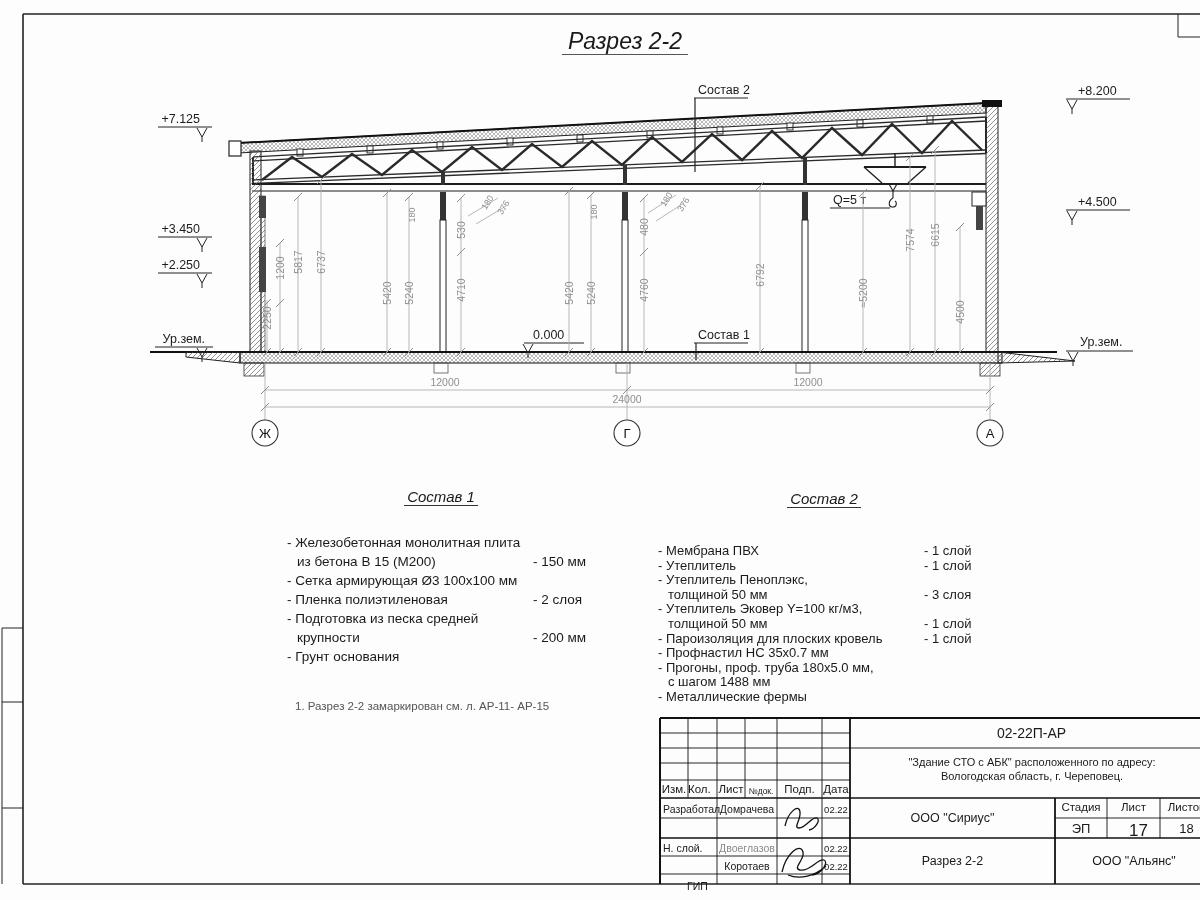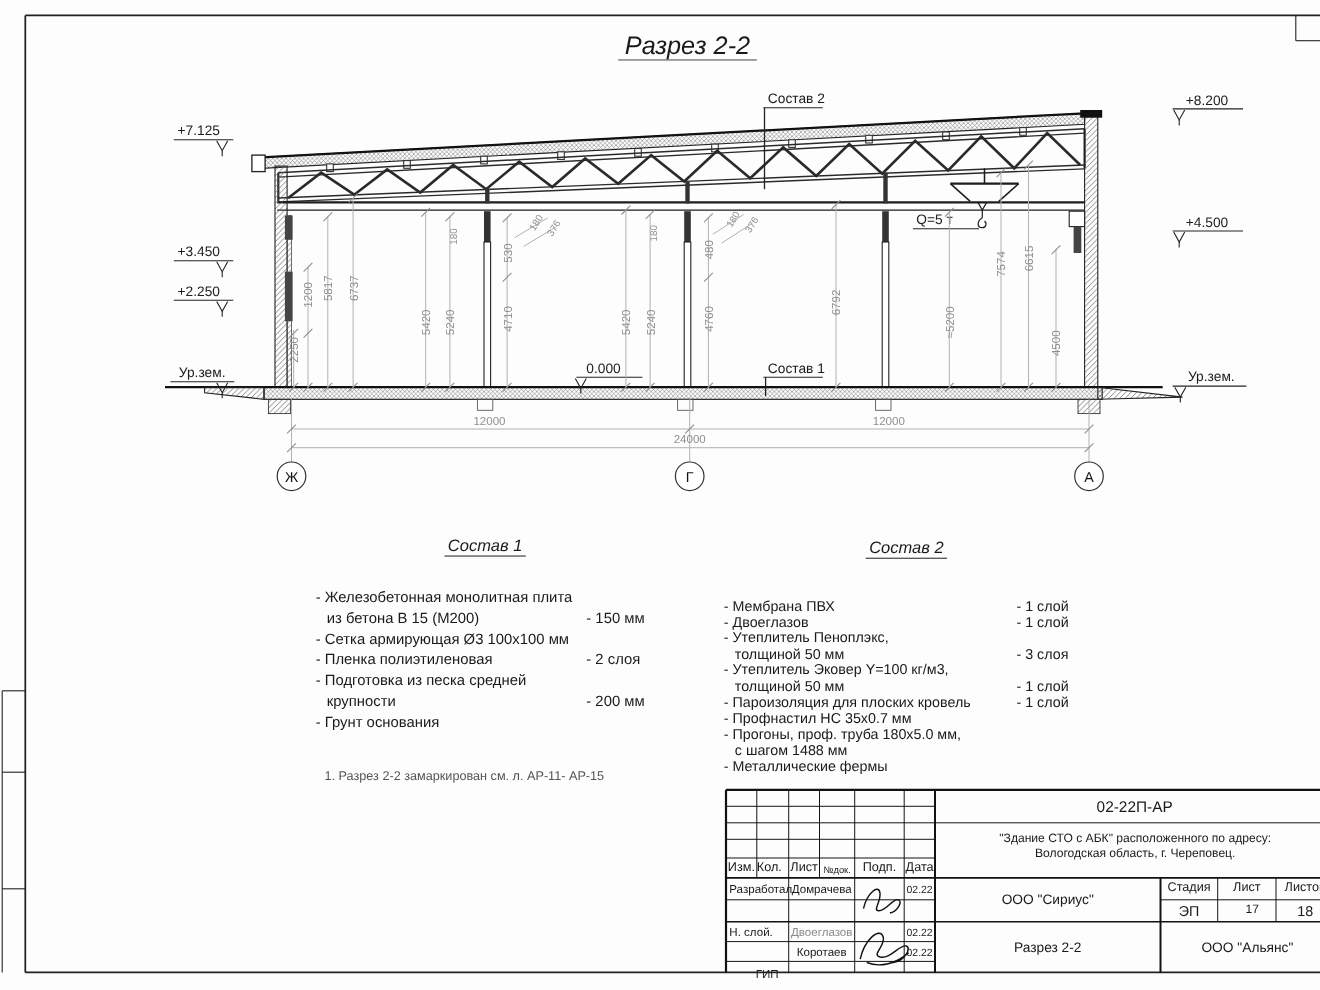--- a/index.html
+++ b/index.html
@@ -340,21 +340,21 @@
 </div>
 
 <div class="abs s2" style="left:658px;top:490px;width:332px;">
   <div class="sostav-h"><span>Состав 2</span></div>
   <div style="height:23px"></div>
   <div class="li-row">
       <span class="li-text">- Мембрана ПВХ</span>
       <span class="li-qty">- 1 слой</span>
     </div>
   <div class="li-row">
-      <span class="li-text">- Двоеглазов</span>
+      <span class="li-text">- Утеплитель</span>
       <span class="li-qty">- 1 слой</span>
     </div>
   <div class="li-row">
       <span class="li-text">- Утеплитель Пеноплэкс,</span>
       <span class="li-qty"></span>
     </div>
   <div class="li-row">
       <span class="li-text ind">толщиной 50 мм</span>
       <span class="li-qty">- 3 слоя</span>
     </div>
@@ -414,16 +414,16 @@
   <div class="abs tb tb-center" style="left:718px;top:860px;width:58px;font-size:10.5px;">Коротаев</div>
   <div class="abs tb tb-center" style="left:822px;top:861px;width:28px;font-size:9.5px;">02.22</div>
 
   <div class="abs tb tb-center" style="left:850px;top:811px;width:205px;font-size:12.5px;">ООО "Сириус"</div>
   <div class="abs tb tb-center" style="left:850px;top:854px;width:205px;font-size:12.5px;">Разрез 2-2</div>
 
   <div class="abs tb tb-center" style="left:1055px;top:801px;width:52px;">Стадия</div>
   <div class="abs tb tb-center" style="left:1107px;top:801px;width:53px;">Лист</div>
   <div class="abs tb tb-center" style="left:1160px;top:801px;width:53px;">Листов</div>
   <div class="abs tb tb-center" style="left:1055px;top:821px;width:52px;font-size:13px;">ЭП</div>
-  <div class="abs tb tb-center" style="left:1107px;top:821px;width:63px;font-size:11px;">17</div>
+  <div class="abs tb tb-center" style="left:1107px;top:821px;width:63px;font-size:17px;">17</div>
   <div class="abs tb tb-center" style="left:1160px;top:821px;width:53px;font-size:13px;">18</div>
   <div class="abs tb tb-center" style="left:1055px;top:854px;width:158px;font-size:12.5px;">ООО "Альянс"</div>
 </div>
 
 </body></html>

